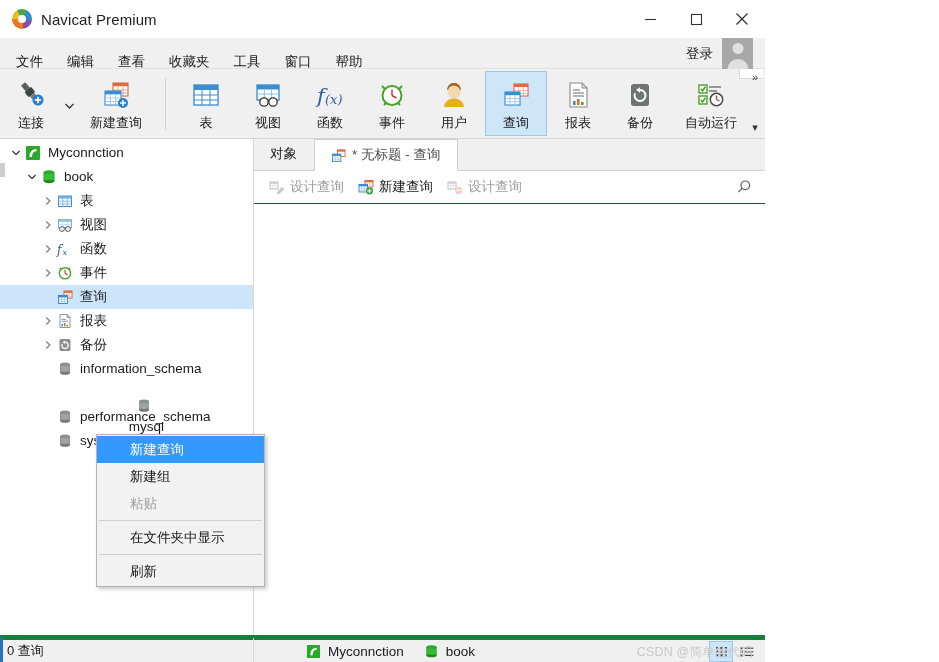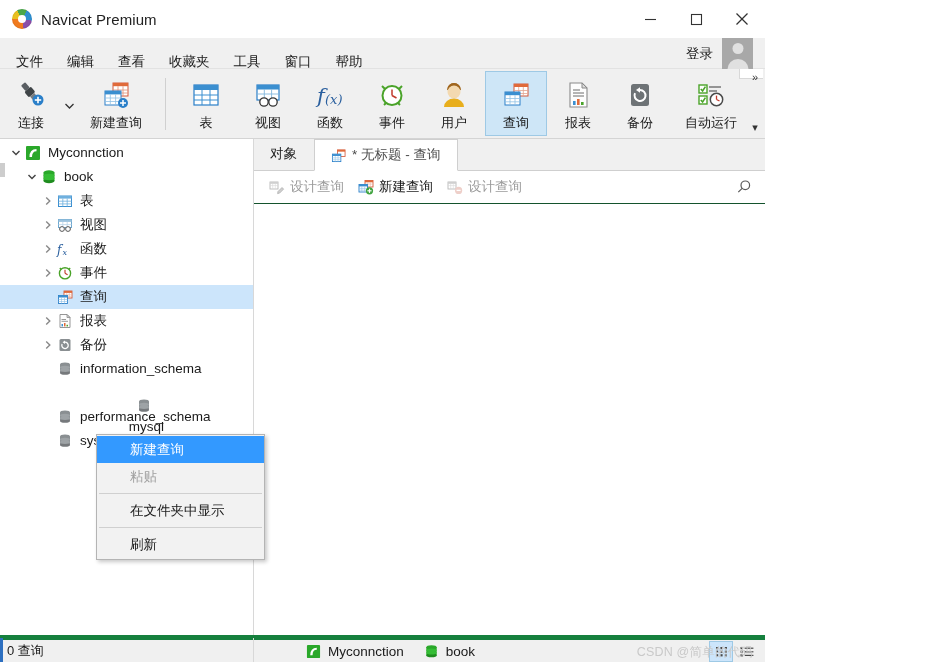--- a/index.html
+++ b/index.html
@@ -908,20 +908,21 @@
             <line x1="6.1" y1="9.4" x2="2.3" y2="13.2" stroke="#5a5a5a" stroke-width="1.2"></line>
           </svg>
         </div>
       </div>
 
       <div class="canvas"></div>
     </div>
 
     <div class="ctxmenu">
       <div class="ctx-item highlight">新建查询</div>
+      <div class="ctx-item">新建组</div>
       <div class="ctx-item disabled">粘贴</div>
       <div class="ctx-sep"></div>
       <div class="ctx-item">在文件夹中显示</div>
       <div class="ctx-sep"></div>
       <div class="ctx-item">刷新</div>
     </div>
   </div>
 
   <div class="statusbar">
     <div class="st-left">

